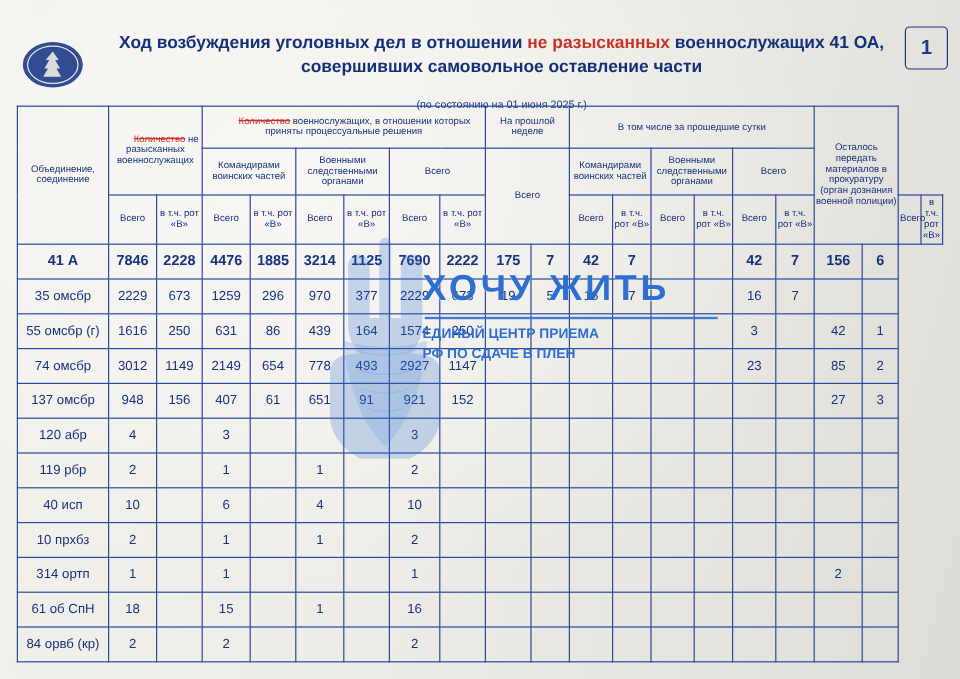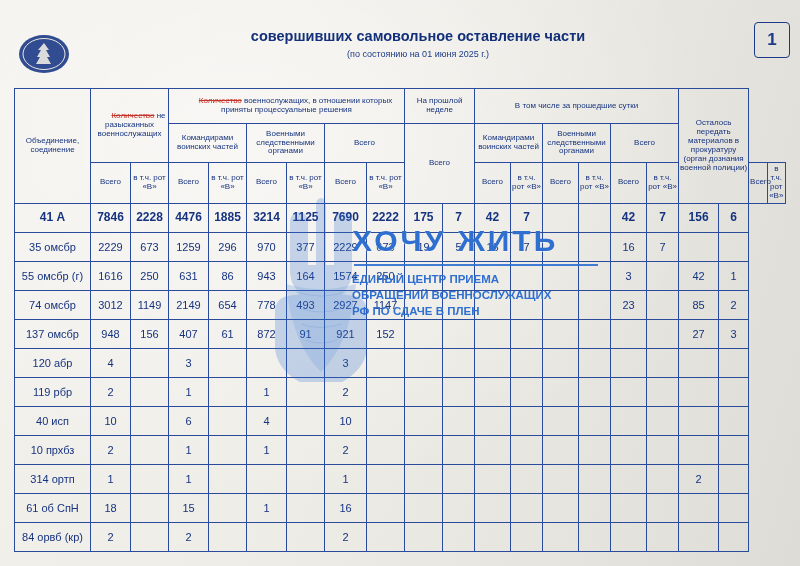--- a/index.html
+++ b/index.html
@@ -38,21 +38,21 @@
   }
   .title-line1 {
     font-size: 14.5px; font-weight: bold; line-height: 20px;
     white-space: nowrap;
   }
   .title-line1 .hl { color: #c7342c; }
   .title-line2 {
     font-size: 14.5px; font-weight: bold; line-height: 20px; text-align: center;
   }
   .subtitle {
-    font-size: 9px; color: #1c3a86; margin-top: 3px;
+    font-size: 9px; color: #1c3a86; margin-top: 16px;
   }
   .page-num {
     position: absolute; right: 10px; top: 22px;
     width: 34px; height: 34px;
     border: 1.4px solid #1c3a86; border-radius: 4px;
     color: #1c3a86; font-size: 17px; font-weight: bold;
     display: flex; align-items: center; justify-content: center;
   }
 
   
@@ -130,20 +130,23 @@
 
 <div id="page">
 
   <svg class="emblem" viewBox="0 0 52 40">
     <ellipse cx="26" cy="20" rx="25" ry="19" fill="#1c3a86" opacity="0.9"></ellipse>
     <ellipse cx="26" cy="20" rx="21" ry="15.5" fill="none" stroke="#e9e7e2" stroke-width="1"></ellipse>
     <path d="M26 9 l5 7 h-3 l4 7 h-3 l4 7 H18 l4-7 h-3 l4-7 h-3 z" fill="#e9e7e2" opacity="0.92"></path>
   </svg>
 
   <div class="title-block">
+    <div class="title-line1">
+      <span>Ход возбуждения уголовных дел в отношении </span><span class="hl">не разысканных</span><span> военнослужащих 41 ОА,</span>
+    </div>
     <div class="title-line2">совершивших самовольное оставление части</div>
     <div class="subtitle">(по состоянию на 01 июня 2025 г.)</div>
   </div>
 
   <div class="page-num">1</div>
 
   <div id="tbl-wrap">
     <table class="sheet">
       <colgroup>
         <col style="width:76px">
@@ -255,21 +258,21 @@
             <td>7</td>
             <td></td>
             <td></td>
           </tr>
           <tr class="data">
             <td class="rowhdr">55 омсбр (г)</td>
             <td>1616</td>
             <td>250</td>
             <td>631</td>
             <td>86</td>
-            <td>943</td>
+            <td>439</td>
             <td>164</td>
             <td>1574</td>
             <td>250</td>
             <td></td>
             <td></td>
             <td></td>
             <td></td>
             <td></td>
             <td></td>
             <td>3</td>
@@ -297,21 +300,21 @@
             <td></td>
             <td>85</td>
             <td>2</td>
           </tr>
           <tr class="data">
             <td class="rowhdr">137 омсбр</td>
             <td>948</td>
             <td>156</td>
             <td>407</td>
             <td>61</td>
-            <td>872</td>
+            <td>651</td>
             <td>91</td>
             <td>921</td>
             <td>152</td>
             <td></td>
             <td></td>
             <td></td>
             <td></td>
             <td></td>
             <td></td>
             <td></td>
@@ -483,19 +486,18 @@
         <path d="M52 116 q23 8 46 0"></path>
         <path d="M55 132 q20 7 40 0"></path>
         <path d="M59 148 q16 6 32 0"></path>
       </g>
     </svg>
     <div id="wm-text">
       <div id="wm-title">ХОЧУ ЖИТЬ</div>
       <div id="wm-rule"></div>
       <div id="wm-sub">
         <div>ЕДИНЫЙ ЦЕНТР ПРИЕМА</div>
-        <div>ОБРАЩЕНИЙ ВОЕННОСЛУЖАЩИХ</div>
         <div>РФ ПО СДАЧЕ В ПЛЕН</div>
       </div>
     </div>
   </div>
 
 </div>
 
 </body></html>

